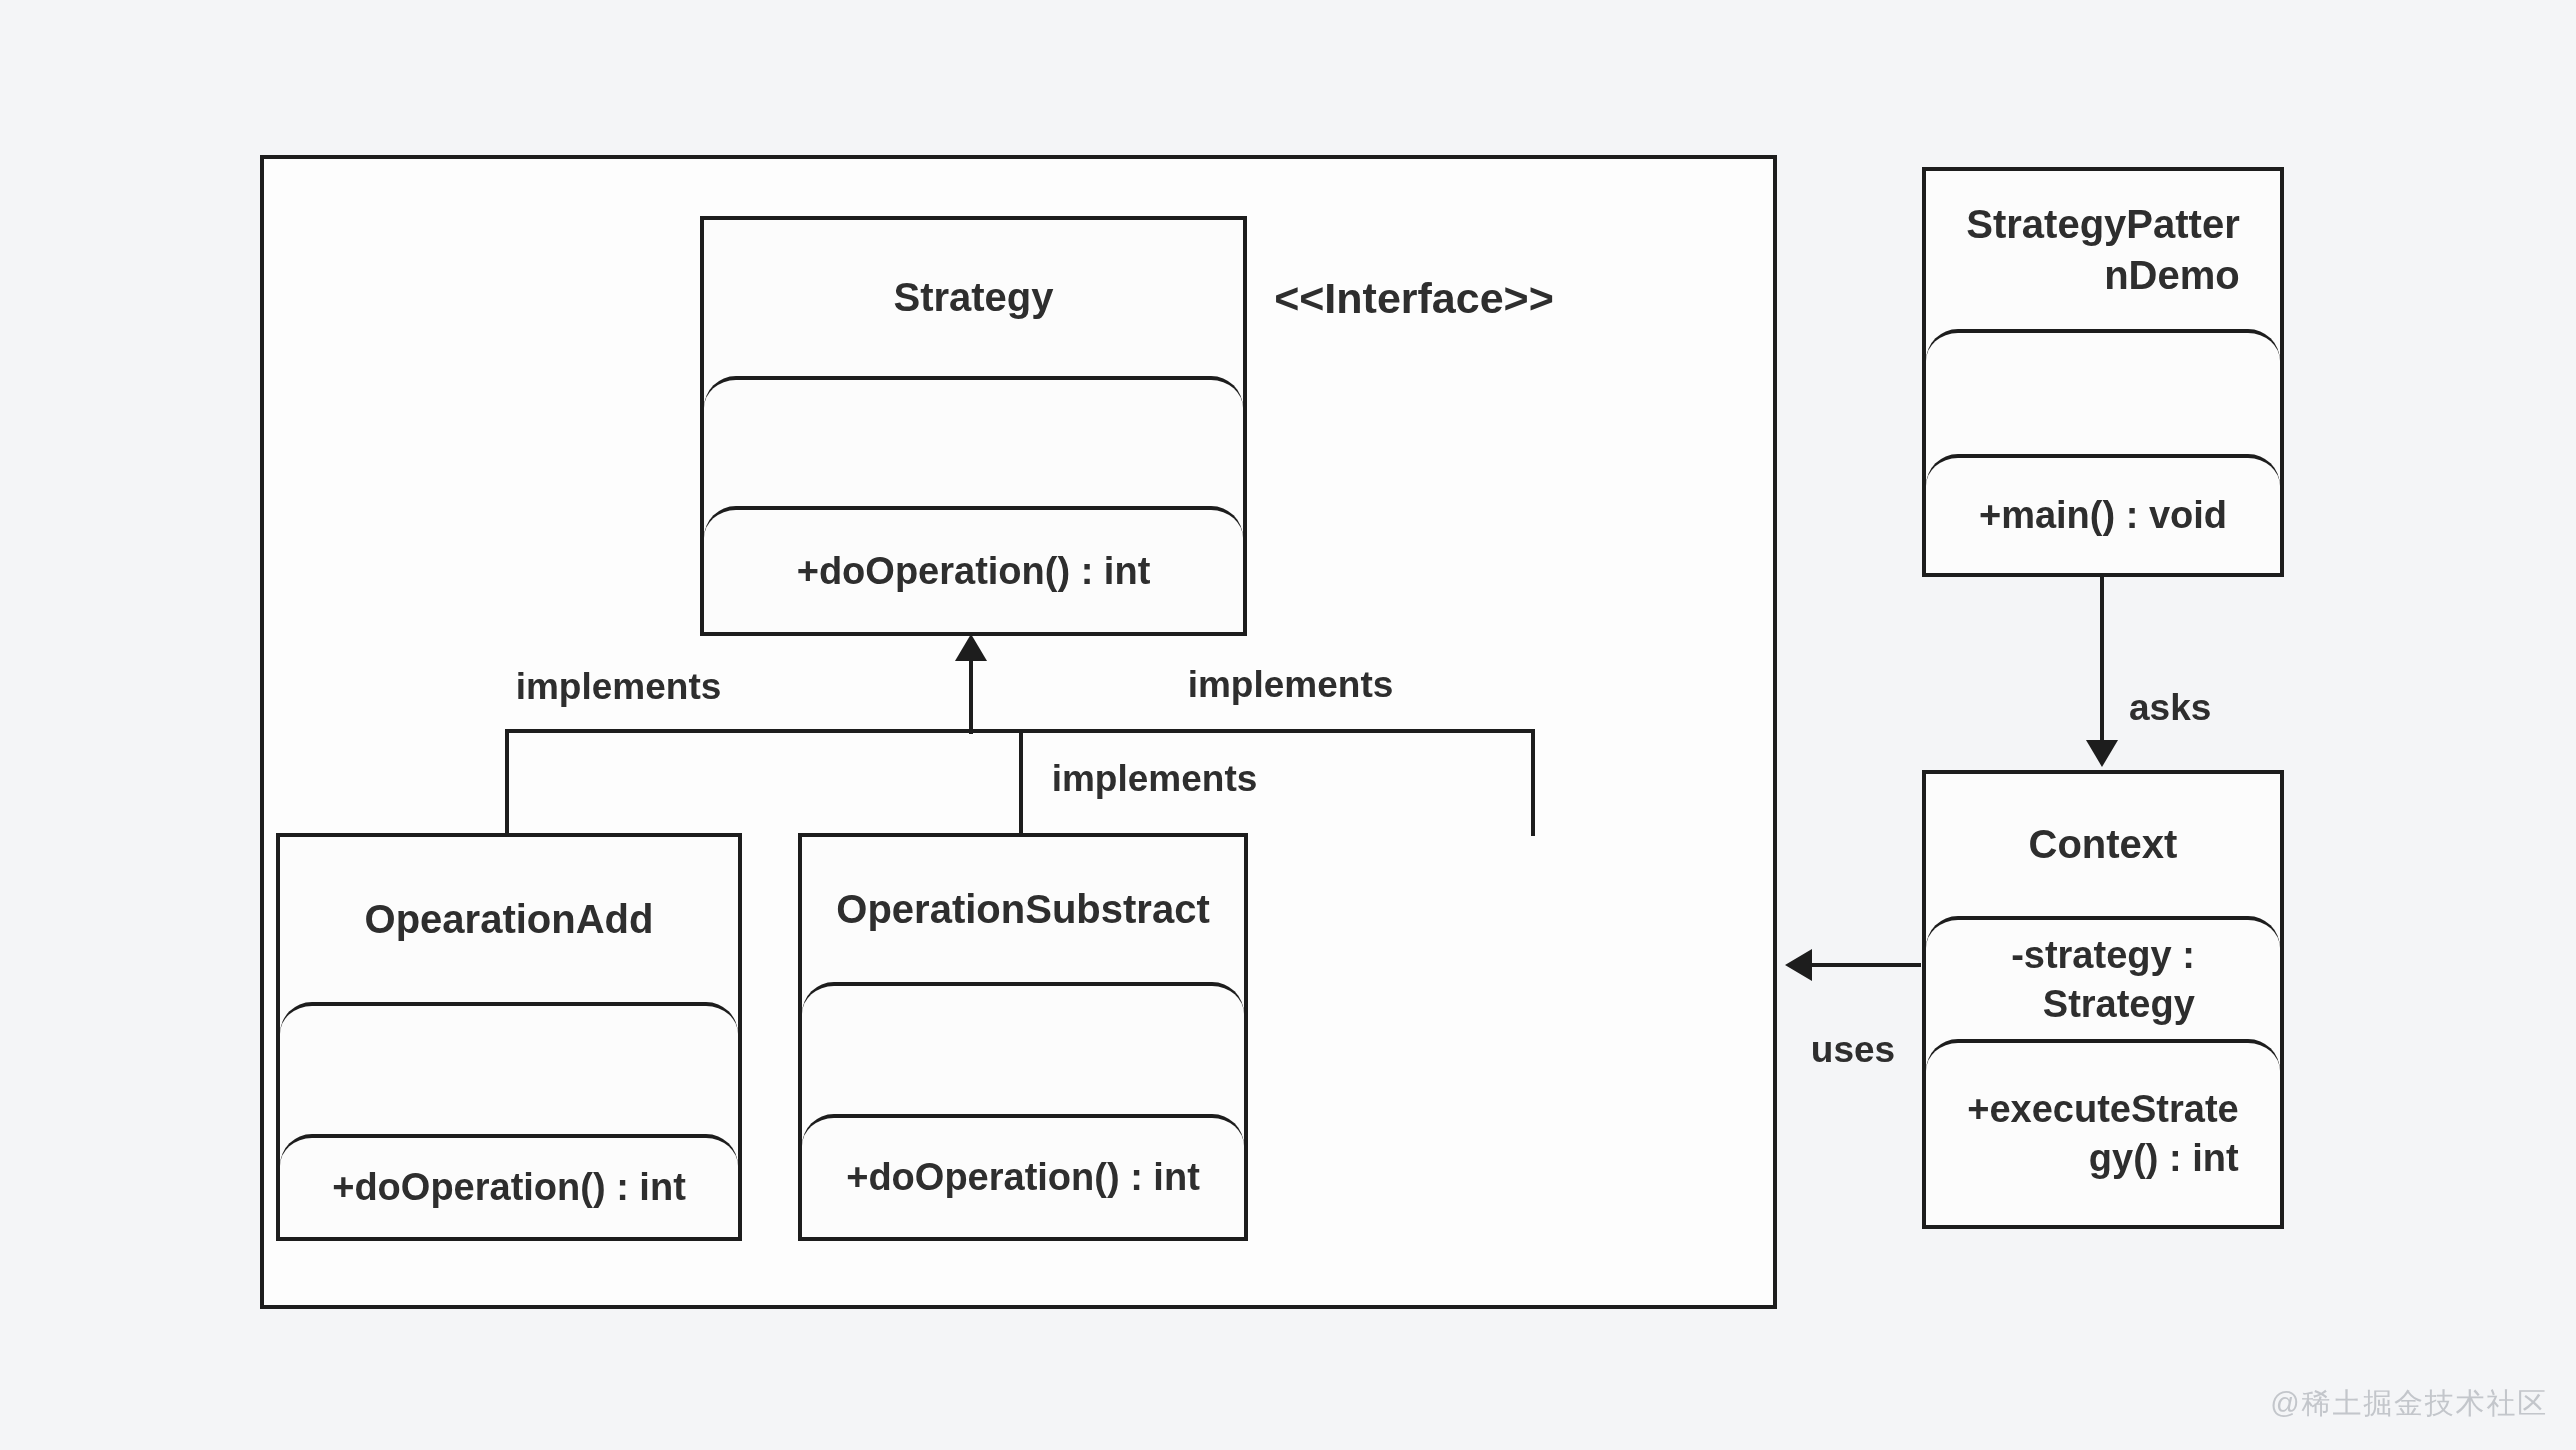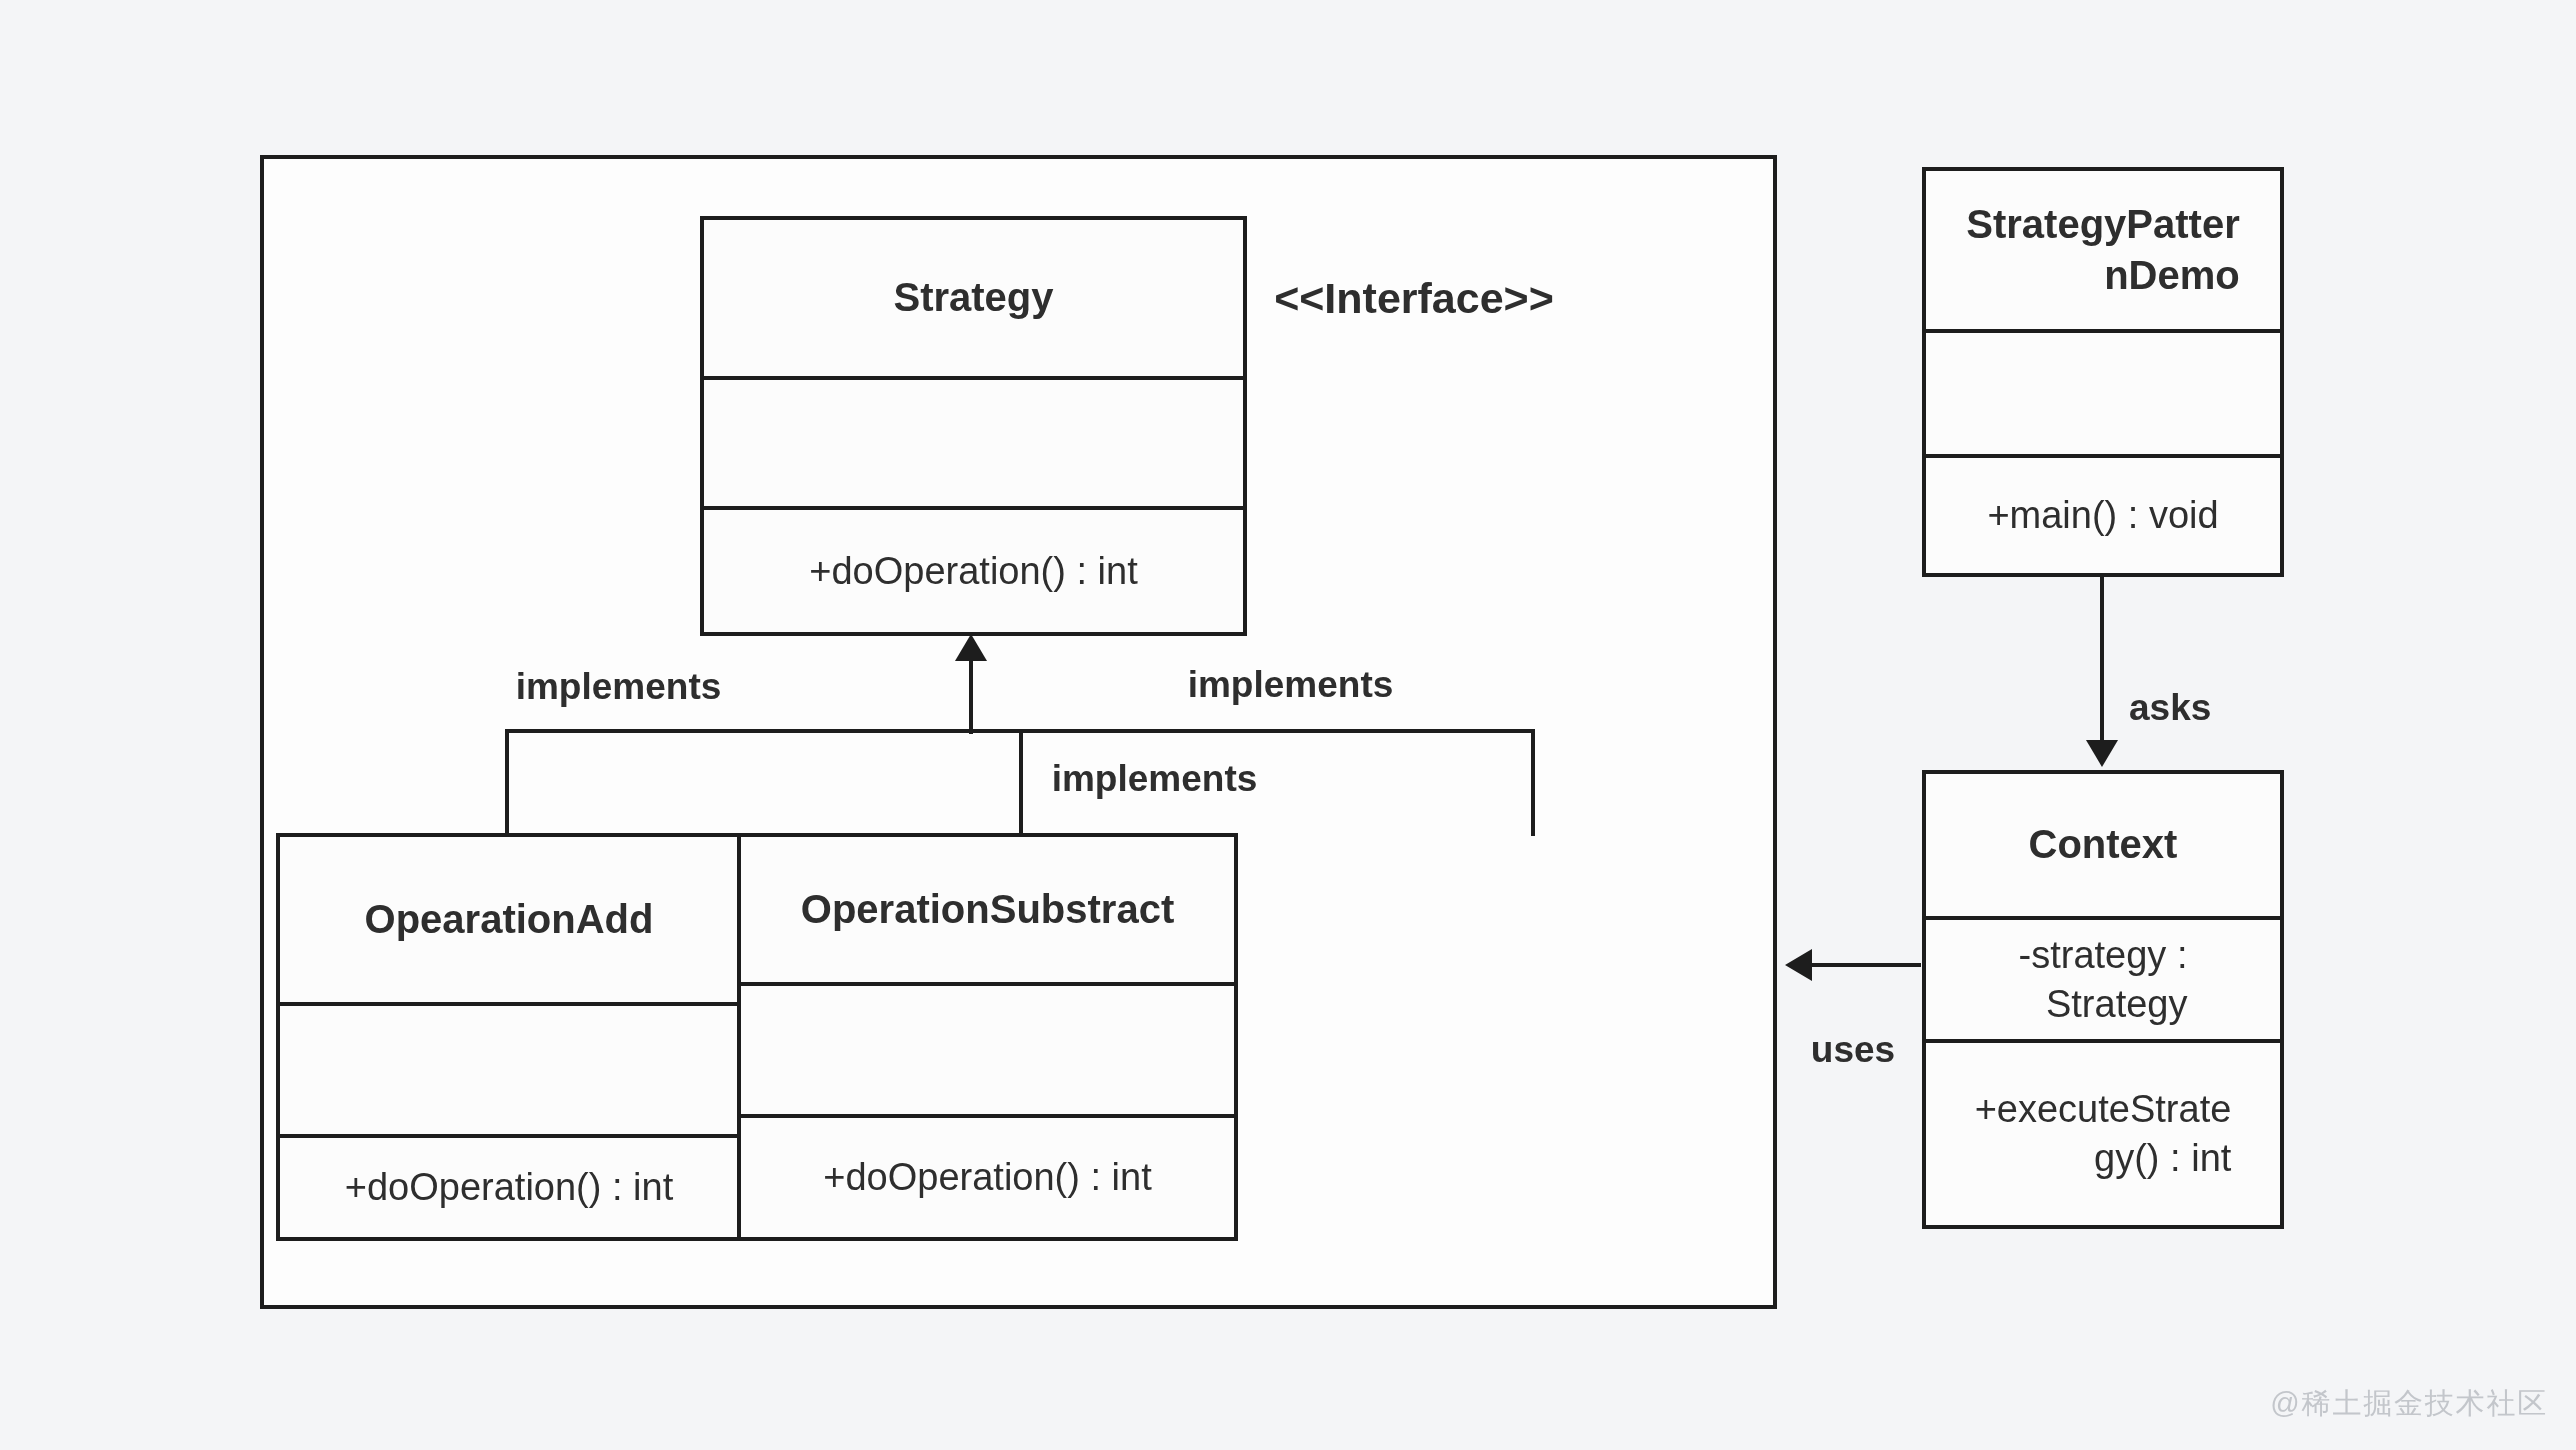--- a/index.html
+++ b/index.html
@@ -40,21 +40,21 @@
   .sec{
     display:flex;
     align-items:center;
     justify-content:center;
     text-align:right;
     white-space:pre-line;
     line-height:1.28;
     overflow:hidden;
   }
   .sec.title{font-size:40px;font-weight:700;}
-  .sec.members{font-size:38px;font-weight:400;}
+  .sec.members{font-size:38px;font-weight:700;border-radius:32px;}
   .sec.mid,.sec.bot{border-top:4.4px solid var(--line);}
   .sec.bot{flex:1;}
   .line{position:absolute;background:var(--line);}
   .arrowhead{position:absolute;width:0;height:0;}
   .ah-up{border-left:16px solid transparent;border-right:16px solid transparent;border-bottom:27px solid var(--line);}
   .ah-down{border-left:16px solid transparent;border-right:16px solid transparent;border-top:27px solid var(--line);}
   .ah-left{border-top:16px solid transparent;border-bottom:16px solid transparent;border-right:27px solid var(--line);}
   .lbl{
     position:absolute;
     color:var(--text);
@@ -88,21 +88,21 @@
   </div>
 
   <div class="lbl stereotype" style="left:1269px;top:268px;width:290px;">&lt;&lt;Interface&gt;&gt;</div>
 
   <div class="uml-class" style="left:276px;top:833px;width:466px;height:408px;">
     <div class="sec title top" style="height:165px;">OpearationAdd</div>
     <div class="sec members mid" style="height:132px;"></div>
     <div class="sec members bot">+doOperation() : int</div>
   </div>
 
-  <div class="uml-class" style="left:737px;top:833px;width:501px;height:408px;">
+  <div class="uml-class" style="left:798px;top:833px;width:450px;height:408px;">
     <div class="sec title top" style="height:145px;">OperationSubstract</div>
     <div class="sec members mid" style="height:132px;"></div>
     <div class="sec members bot">+doOperation() : int</div>
   </div>
 
 
   <div class="uml-class" style="left:1922px;top:167px;width:362px;height:410px;">
     <div class="sec title top" style="height:158px;">StrategyPatter
 nDemo</div>
     <div class="sec members mid" style="height:125px;"></div>

